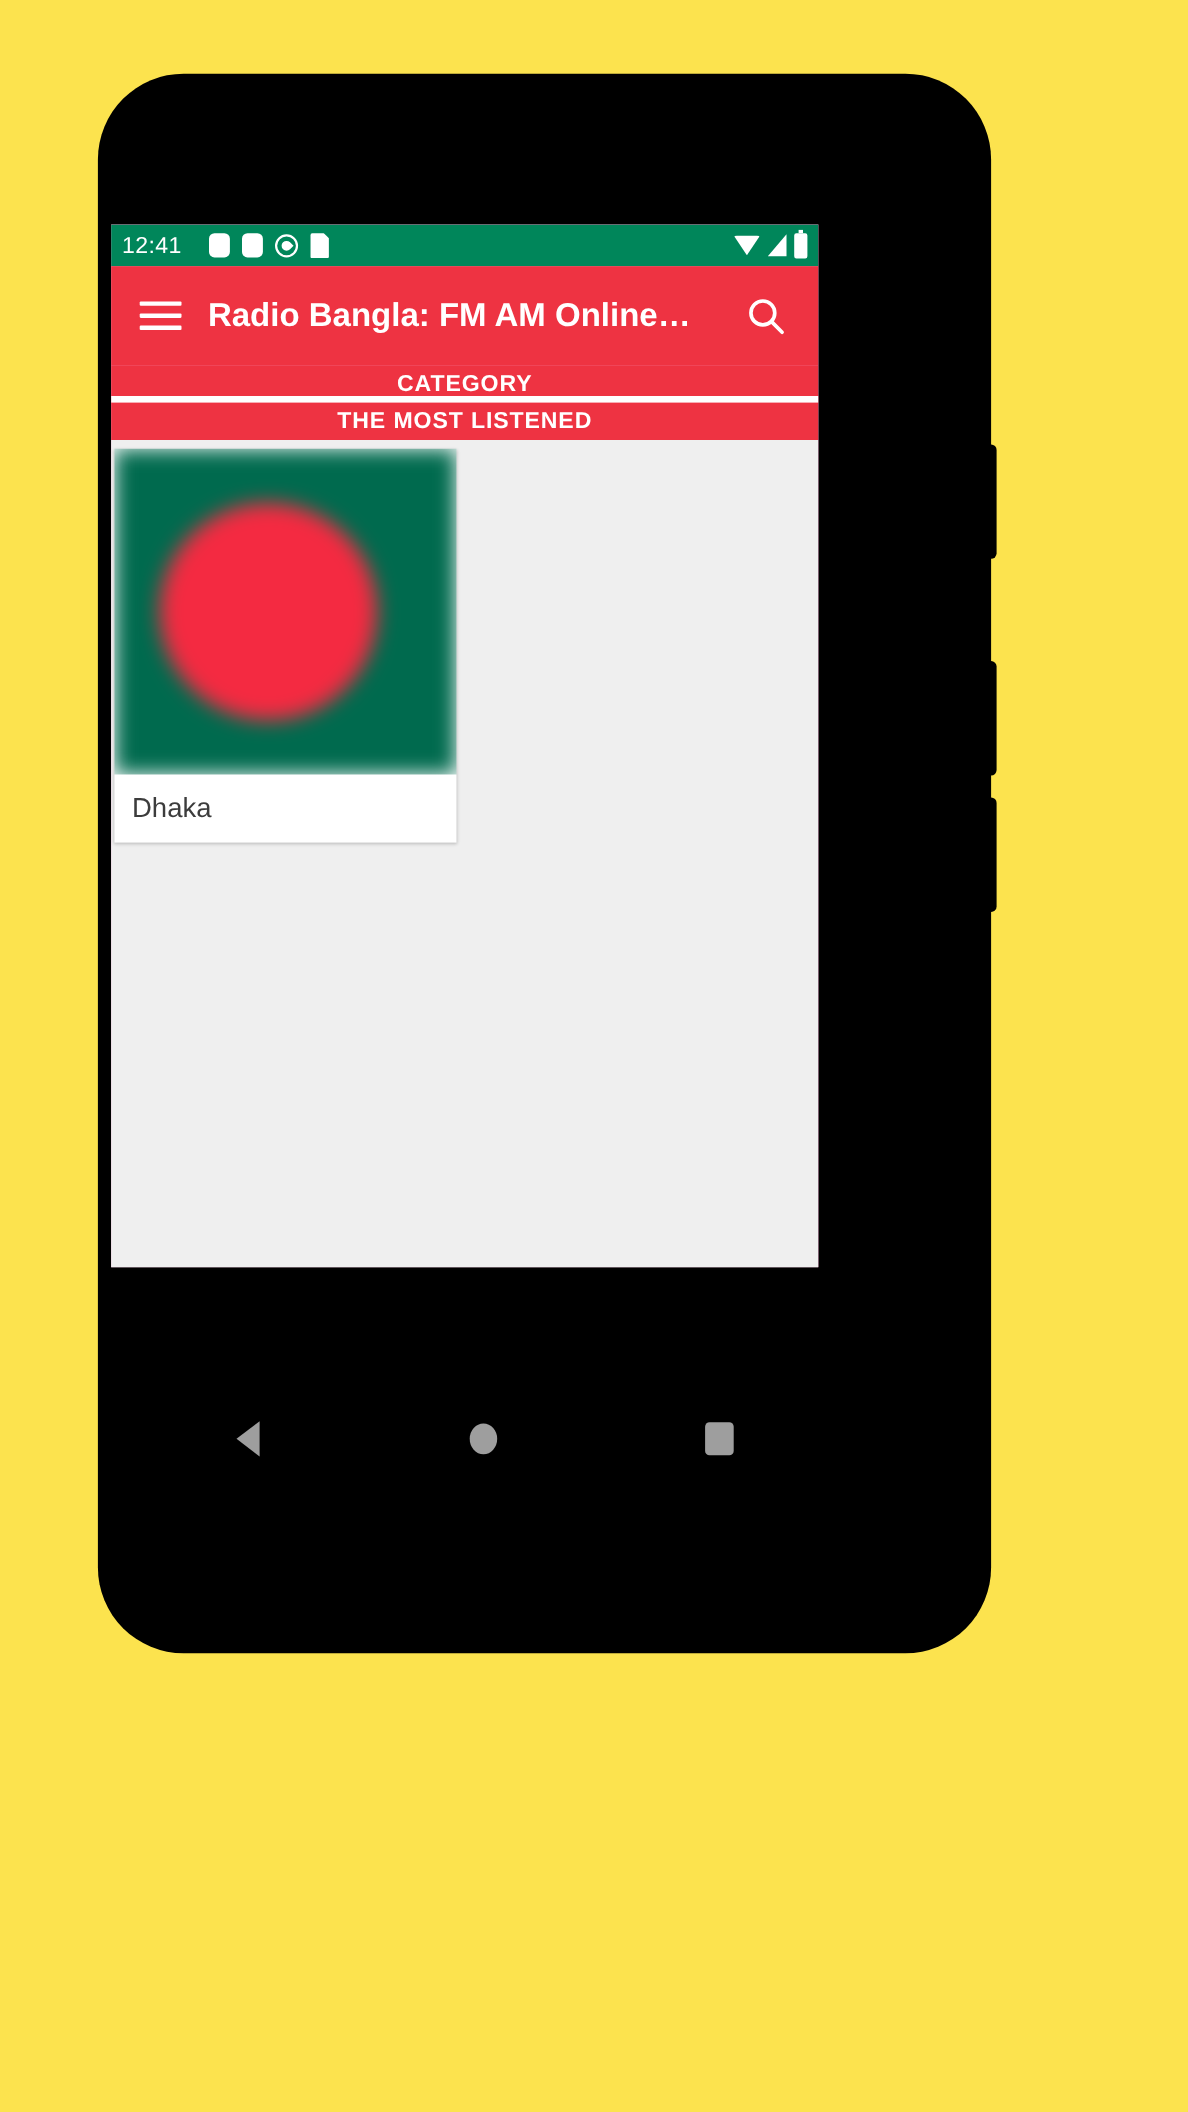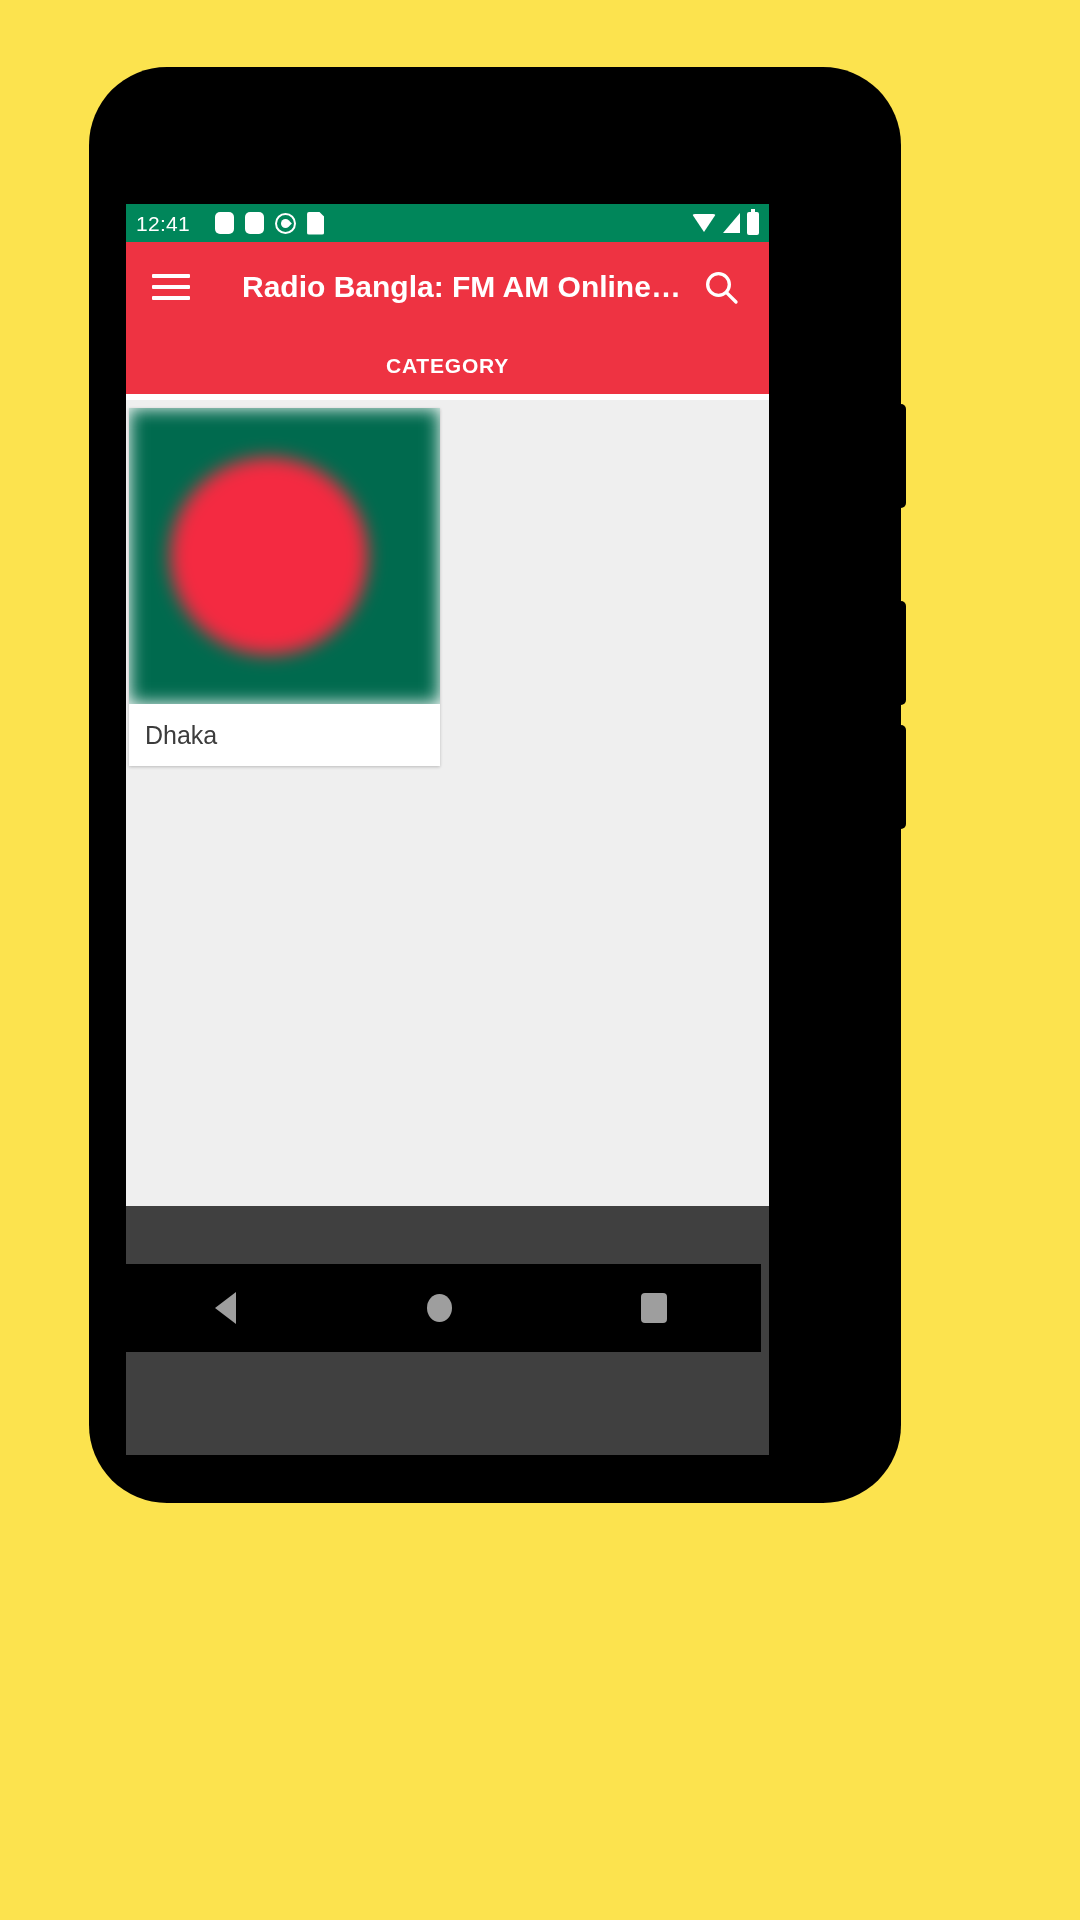--- a/index.html
+++ b/index.html
@@ -35,25 +35,25 @@
     background: #000000;
     border-radius: 0 5px 5px 0;
   }
   #side-button-power  { top: 404px;  height: 104px; }
   #side-button-vol-up { top: 601px;  height: 104px; }
   #side-button-vol-dn { top: 725px;  height: 104px; }
 
   
   #screen {
     position: absolute;
-    left: 126px;
+    left: 101px;
     top: 204px;
     width: 643px;
-    height: 1251px;
-    background: #404040;
+    height: 948px;
+    background: #f9a8d4;
     overflow: hidden;
   }
 
   
   #status-bar {
     height: 38px;
     background: #00865A;
     display: flex;
     align-items: center;
     padding: 0 10px 0 10px;
@@ -161,21 +161,21 @@
     height: 4px;
     width: 38px;
     background: #ffffff;
     border-radius: 1px;
   }
   #app-title {
     flex: 1;
     color: #ffffff;
     font-size: 30px;
     font-weight: bold;
-    margin-left: 48px;
+    margin-left: 20px;
     white-space: nowrap;
     overflow: hidden;
   }
   #search-button {
     width: 44px;
     height: 44px;
     flex: 0 0 auto;
     display: flex;
     align-items: center;
     justify-content: center;
@@ -338,20 +338,21 @@
     <div id="search-button">
       <svg width="40" height="40" viewBox="0 0 24 24" fill="none" stroke="#ffffff" stroke-width="2">
         <circle cx="10.5" cy="10.5" r="6.5"></circle>
         <line x1="15.5" y1="15.5" x2="21" y2="21" stroke-linecap="round"></line>
       </svg>
     </div>
   </div>
 
   <div id="tab-bar">
     <div class="tab active">CATEGORY</div>
+    <div class="tab">THE MOST LISTENED</div>
   </div>
 
   <div id="content-area">
     <div class="station-card">
       <div class="station-thumb">
         <div class="thumb-blur">
           <div class="flag-bd"></div>
           <div class="flag-bd-circle"></div>
         </div>
       </div>

